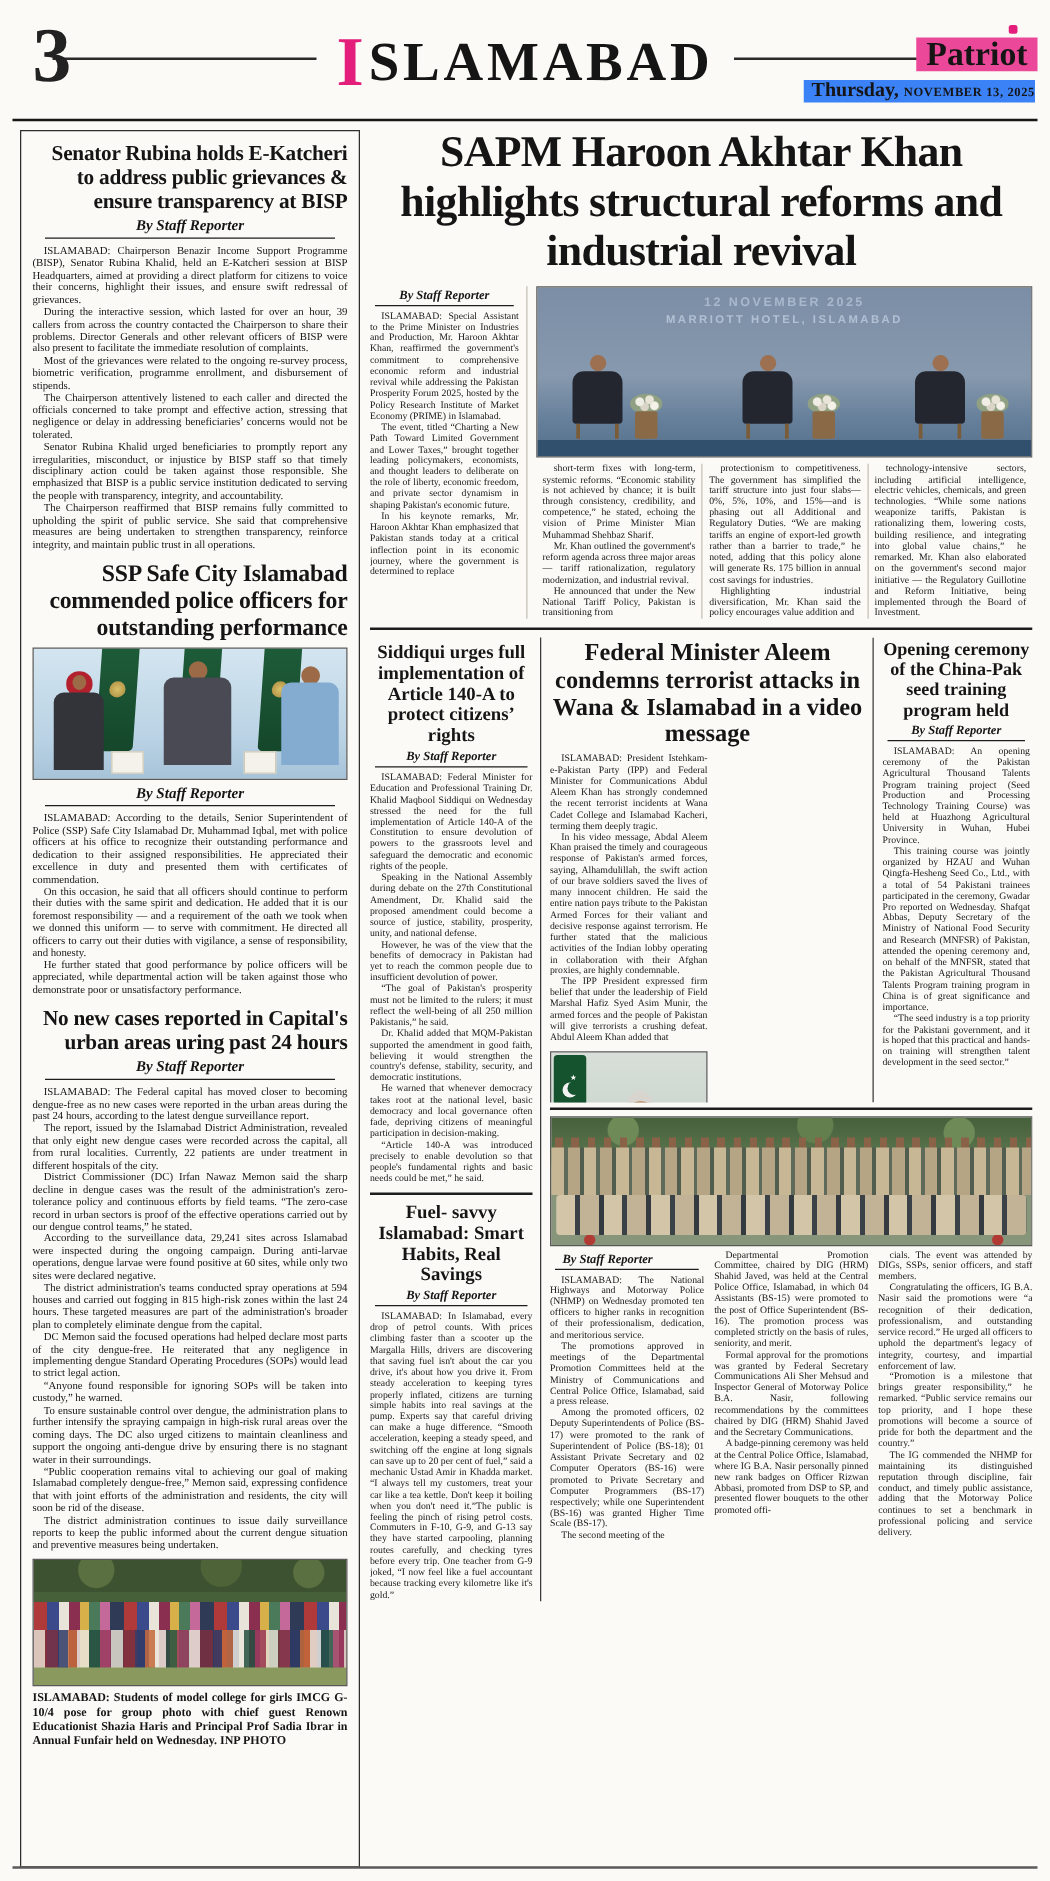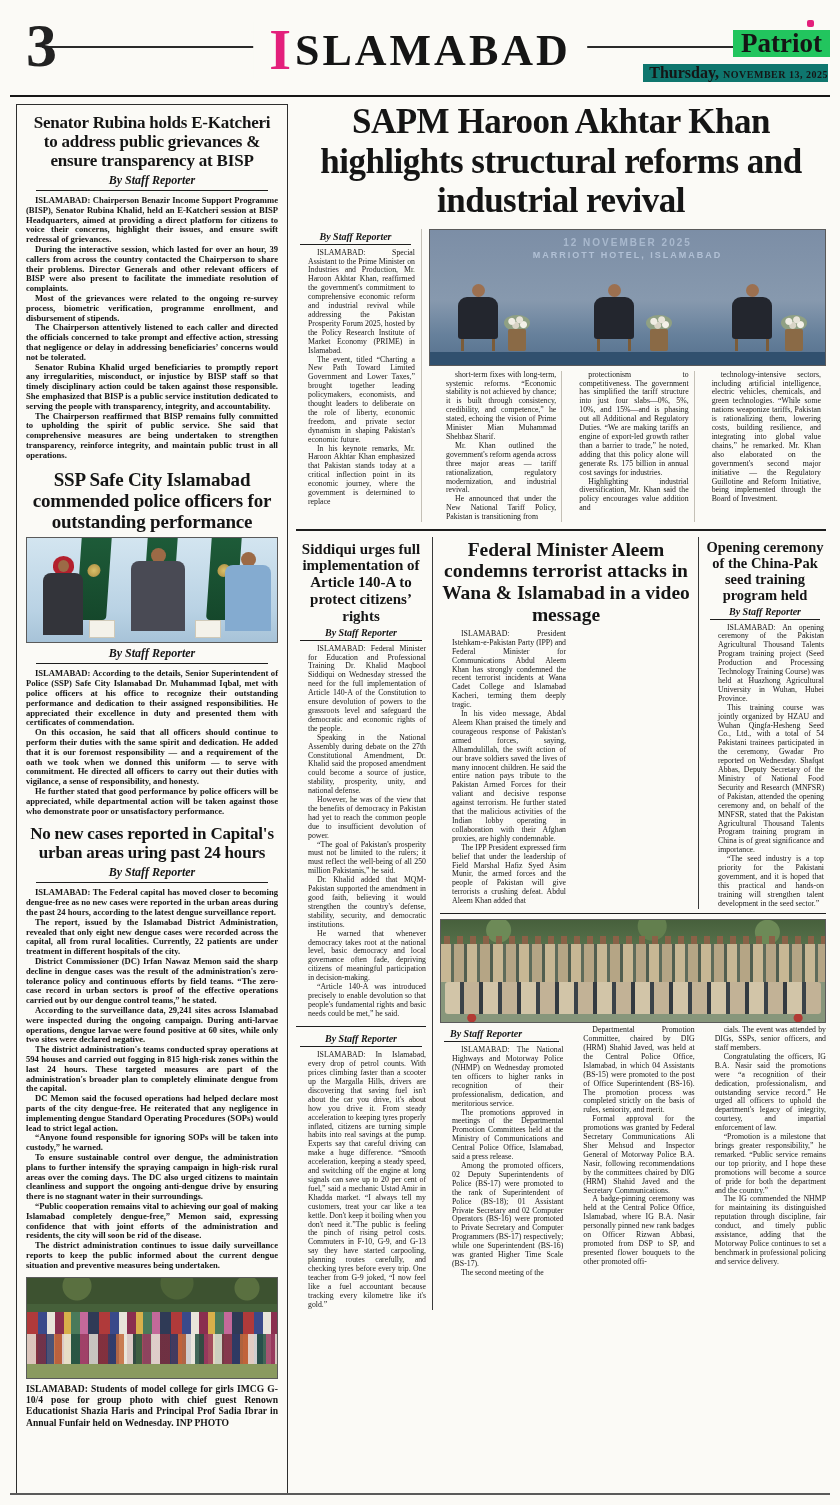--- a/index.html
+++ b/index.html
@@ -9,38 +9,38 @@
     background:#fbfaf6; color:#151515; overflow:hidden;
     font-family:"Liberation Serif", serif;
   }
   
   .hdr { position:absolute; left:0; top:0; width:840px; height:98px; }
   .hdr-line { position:absolute; left:42px; right:12px; top:46px; height:2px; background:#2a2a2a; }
   .pageno { position:absolute; left:26px; top:14px; font-size:62px; font-weight:bold; line-height:1; color:#222; }
   .section-title { position:absolute; left:50%; top:22px; transform:translateX(-50%);
     background:#fbfaf6; padding:0 16px; font-size:44px; font-weight:bold; letter-spacing:3px; line-height:1; z-index:2; }
   .section-title .cap { color:#e31f7b; font-size:56px; vertical-align:-4px; margin-right:1px; }
-  .brand { position:absolute; right:10px; top:30px; background:#22c55e; padding:0 8px;
+  .brand { position:absolute; right:10px; top:30px; background:#ec4899; padding:0 8px;
     font-size:27px; font-weight:bold; z-index:2; line-height:1; }
   .brand-accent { position:absolute; right:26px; top:20px; width:7px; height:7px; background:#e31f7b; border-radius:2px; z-index:3; }
-  .dateline { position:absolute; right:12px; top:64px; z-index:2; background:#0f766e; padding-left:6px; }
+  .dateline { position:absolute; right:12px; top:64px; z-index:2; background:#3b82f6; padding-left:6px; }
   .dateline .day { font-size:16px; font-weight:bold; }
   .dateline .rest { font-size:10px; font-weight:bold; letter-spacing:0.5px; }
   .hdr-rule { position:absolute; left:10px; right:10px; top:95px; height:2px; background:#161616; }
   
   .byline { font-weight:bold; font-style:italic; text-align:center;
     border-bottom:1.6px solid #1d1d1d; padding-bottom:2px; margin:3px 10px 5px; font-size:12px; }
   .byline.small { font-size:10px; margin:2px 4px 4px; }
   .bp { text-align:justify; text-indent:9px; }
-  .paras.leftsize .bp { font-size:8.6px; line-height:9.8px;font-weight:bold; }
-  .paras.narrow .bp { font-size:7.8px; line-height:8.9px;margin-left:12px; }
+  .paras.leftsize .bp { font-size:8.6px; line-height:9.8px; }
+  .paras.narrow .bp { font-size:7.8px; line-height:8.9px; }
   
   .leftcol { position:absolute; left:16px; top:104px; width:272px; height:1390px;
     border:1.3px solid #2e2e2e; padding:6px 9px; overflow:hidden; }
-  .h-left { font-weight:bold; text-align:center; line-height:1.12; letter-spacing:-0.2px; }
+  .h-left { font-weight:bold; text-align:right; line-height:1.12; letter-spacing:-0.2px; }
   .h-senator { font-size:17px; margin:2px 0 3px; }
   .h-ssp { font-size:19px; margin:8px 0 5px; }
   .h-dengue { font-size:17px; margin:8px 0 3px; }
   
   .main { position:absolute; left:296px; top:102px; width:530px; height:1396px; overflow:hidden; }
   .h-sapm { font-size:35px; font-weight:bold; text-align:center; line-height:1.13; letter-spacing:-0.5px; margin-bottom:8px; }
   .sapm-row { display:flex; gap:7px; }
   .sapm-c1 { width:126px; flex:none; border-right:1px solid #c4c0b6; padding-right:6px; }
   .sapm-right { flex:1; }
   .row3 { display:flex; margin-top:5px; }
@@ -291,20 +291,21 @@
         <div class="paras narrow">
             <p class="bp">ISLAMABAD: Federal Minister for Education and Professional Training Dr. Khalid Maqbool Siddiqui on Wednesday stressed the need for the full implementation of Article 140-A of the Constitution to ensure devolution of powers to the grassroots level and safeguard the democratic and economic rights of the people.</p>
             <p class="bp">Speaking in the National Assembly during debate on the 27th Constitutional Amendment, Dr. Khalid said the proposed amendment could become a source of justice, stability, prosperity, unity, and national defense.</p>
             <p class="bp">However, he was of the view that the benefits of democracy in Pakistan had yet to reach the common people due to insufficient devolution of power.</p>
             <p class="bp">“The goal of Pakistan's prosperity must not be limited to the rulers; it must reflect the well-being of all 250 million Pakistanis,” he said.</p>
             <p class="bp">Dr. Khalid added that MQM-Pakistan supported the amendment in good faith, believing it would strengthen the country's defense, stability, security, and democratic institutions.</p>
             <p class="bp">He warned that whenever democracy takes root at the national level, basic democracy and local governance often fade, depriving citizens of meaningful participation in decision-making.</p>
             <p class="bp">“Article 140-A was introduced precisely to enable devolution so that people's fundamental rights and basic needs could be met,” he said.</p>
           </div>
         <div class="midrule"></div>
+        <h3 class="h-mid h-fuel">Fuel- savvy Islamabad: Smart Habits, Real Savings</h3>
         <div class="byline small">By Staff Reporter</div>
         <div class="paras narrow">
             <p class="bp">ISLAMABAD: In Islamabad, every drop of petrol counts. With prices climbing faster than a scooter up the Margalla Hills, drivers are discovering that saving fuel isn't about the car you drive, it's about how you drive it. From steady acceleration to keeping tyres properly inflated, citizens are turning simple habits into real savings at the pump. Experts say that careful driving can make a huge difference. “Smooth acceleration, keeping a steady speed, and switching off the engine at long signals can save up to 20 per cent of fuel,” said a mechanic Ustad Amir in Khadda market. “I always tell my customers, treat your car like a tea kettle. Don't keep it boiling when you don't need it.”The public is feeling the pinch of rising petrol costs. Commuters in F-10, G-9, and G-13 say they have started carpooling, planning routes carefully, and checking tyres before every trip. One teacher from G-9 joked, “I now feel like a fuel accountant because tracking every kilometre like it's gold.”</p>
           </div>
       </div>
 
       <div class="rstack">
         <div class="bcrow">
           <div class="colB">
             <h3 class="h-mid h-aleem">Federal Minister Aleem condemns terrorist attacks in Wana &amp; Islamabad in a video message</h3>

